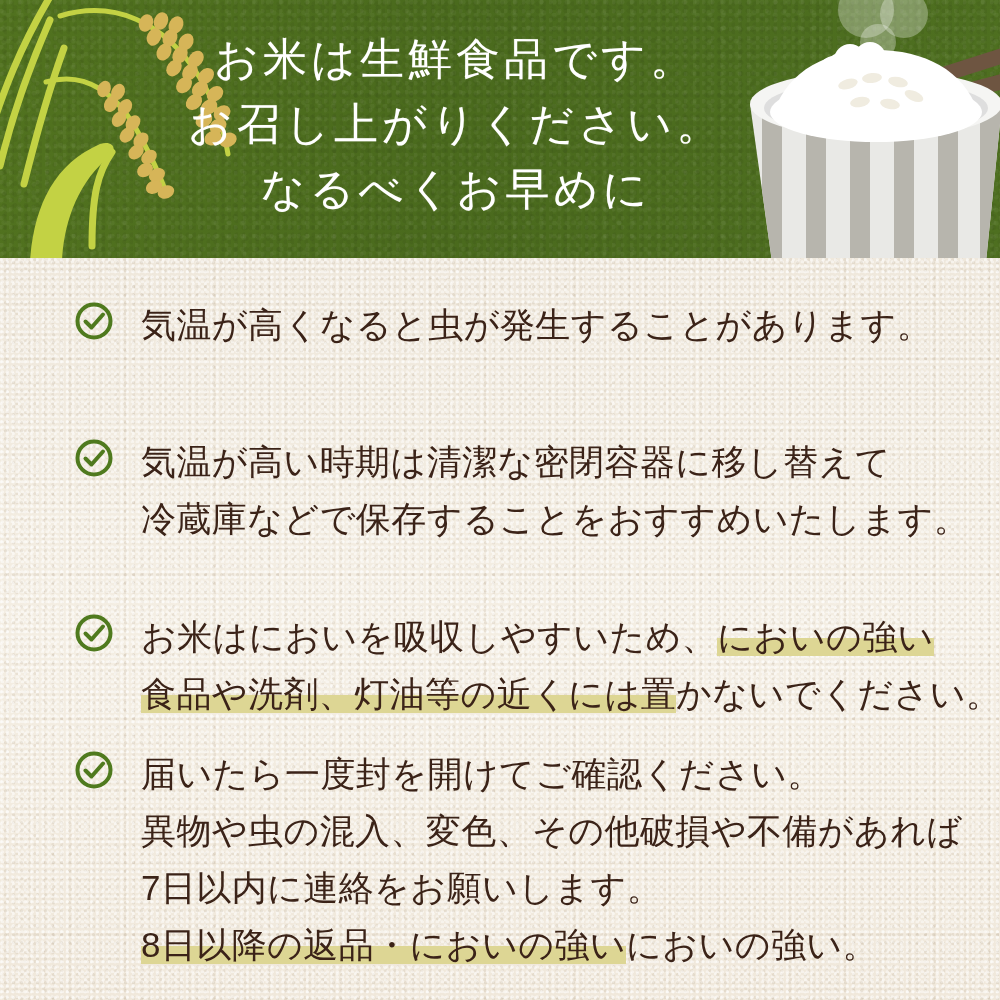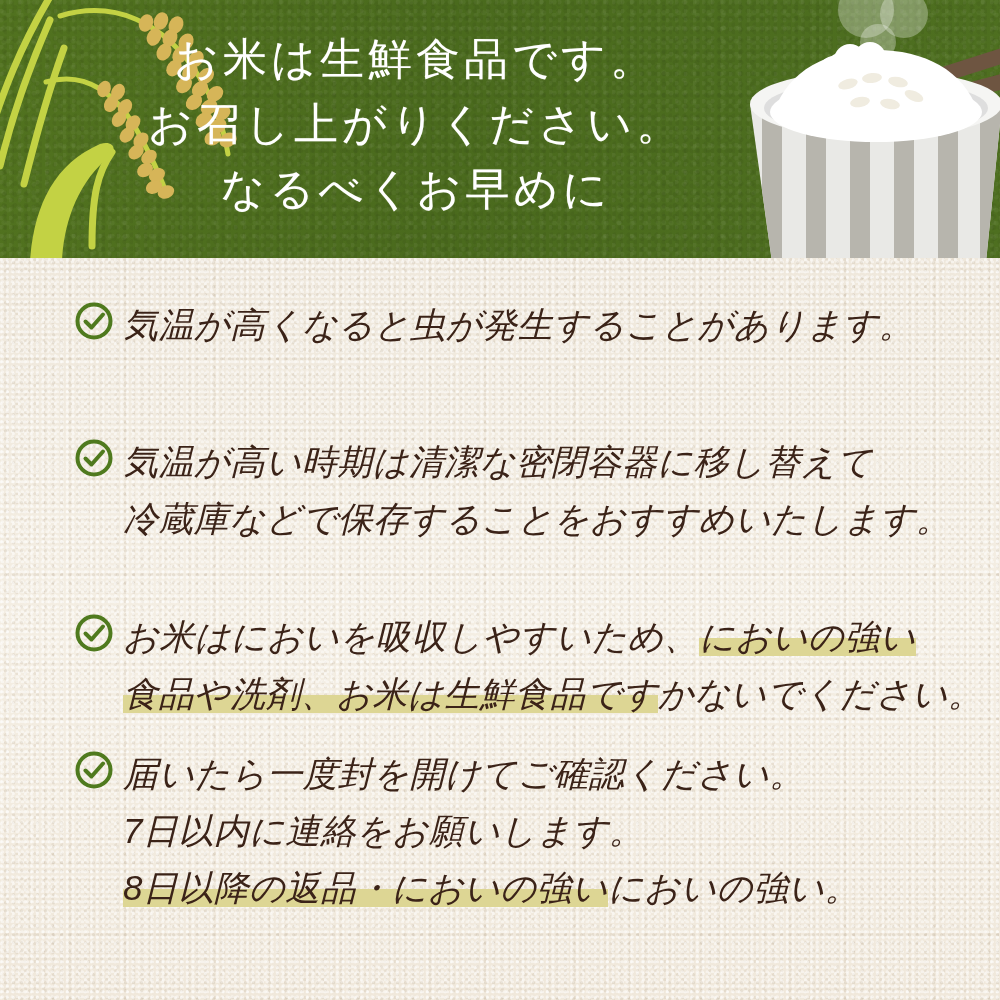--- a/index.html
+++ b/index.html
@@ -45,20 +45,21 @@
     text-align: center;
     color: #ffffff;
     font-family: "Liberation Serif", "DejaVu Serif", serif;
     font-size: 44px;
     line-height: 65px;
     letter-spacing: 4px;
     font-weight: 400;
     z-index: 6;
     pointer-events: none;
     text-shadow: 0 0 1px rgba(255,255,255,.35);
+    padding-left: 40px;
   }
   .header-title .tline { display: block; white-space: nowrap; }
 
   
   .rice-plant {
     position: absolute;
     left: -6px;
     top: -4px;
     width: 270px;
     height: 265px;
@@ -107,22 +108,21 @@
 
   .check-icon {
     position: absolute;
     left: 0px;
     top: 5px;
     width: 40px;
     height: 40px;
   }
 
   .lines {
-    margin-left: 49px;
-    font-style: italic;
+    margin-left: 67px;
   }
 
   .line {
     position: relative;
     display: block;
     height: 57px;
     line-height: 57px;
     white-space: nowrap;
     font-size: 35px;
     color: #3b2318;
@@ -283,30 +283,31 @@
             <span class="line"><span>冷蔵庫などで保存することをおすすめいたします。</span></span>
           </div>
         </div>
         <div class="item" style="top: 350px;">
           <span class="check-icon"><svg viewBox="0 0 40 40">
               <circle cx="20" cy="20" r="16.5" fill="none" stroke="#4f7a1e" stroke-width="4"></circle>
               <path d="M 11.5 20.5 L 17.5 26.5 L 29 13.5" fill="none" stroke="#4f7a1e" stroke-width="4" stroke-linecap="round" stroke-linejoin="round"></path>
             </svg></span>
           <div class="lines">
             <span class="line"><span>お米はにおいを吸収しやすいため、</span><span class="hl">においの強い</span></span>
-            <span class="line"><span class="hl">食品や洗剤、お米は生鮮食品です</span><span>かないでください。</span></span>
+            <span class="line"><span class="hl">食品や洗剤、灯油等の近くには置</span><span>かないでください。</span></span>
           </div>
         </div>
         <div class="item" style="top: 487px;">
           <span class="check-icon"><svg viewBox="0 0 40 40">
               <circle cx="20" cy="20" r="16.5" fill="none" stroke="#4f7a1e" stroke-width="4"></circle>
               <path d="M 11.5 20.5 L 17.5 26.5 L 29 13.5" fill="none" stroke="#4f7a1e" stroke-width="4" stroke-linecap="round" stroke-linejoin="round"></path>
             </svg></span>
           <div class="lines">
             <span class="line"><span>届いたら一度封を開けてご確認ください。</span></span>
+            <span class="line"><span>異物や虫の混入、変色、その他破損や不備があれば</span></span>
             <span class="line"><span>7日以内に連絡をお願いします。</span></span>
             <span class="line"><span class="hl">8日以降の返品・においの強い</span><span>においの強い。</span></span>
           </div>
         </div>
       </div>
   </div>
 
 </div>
 
 </body></html>

